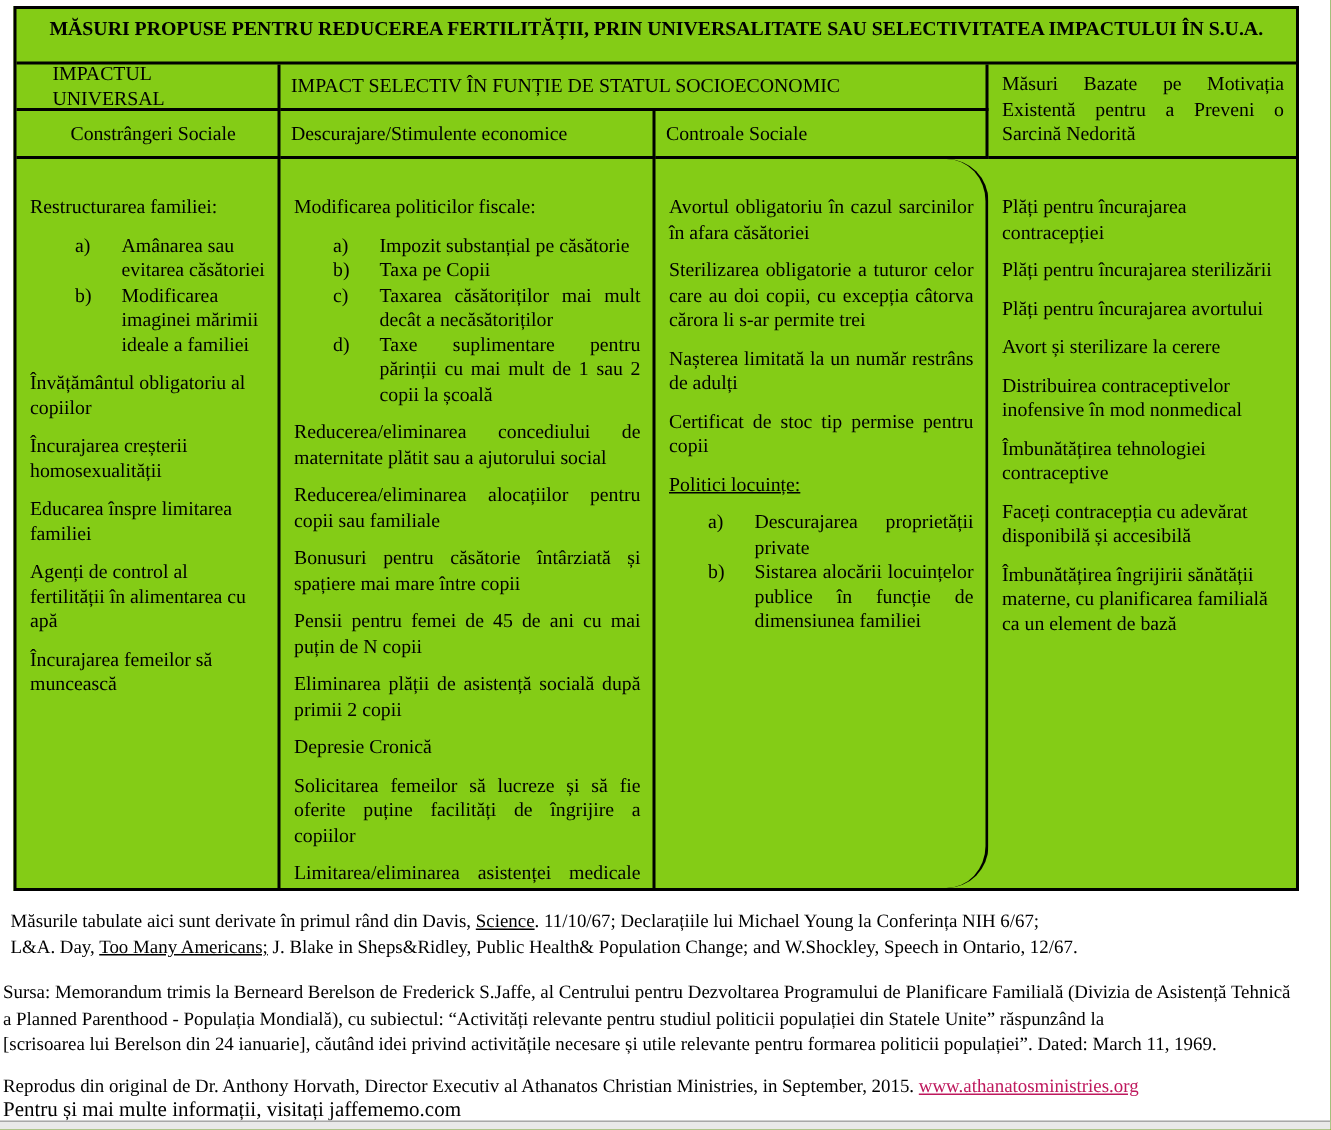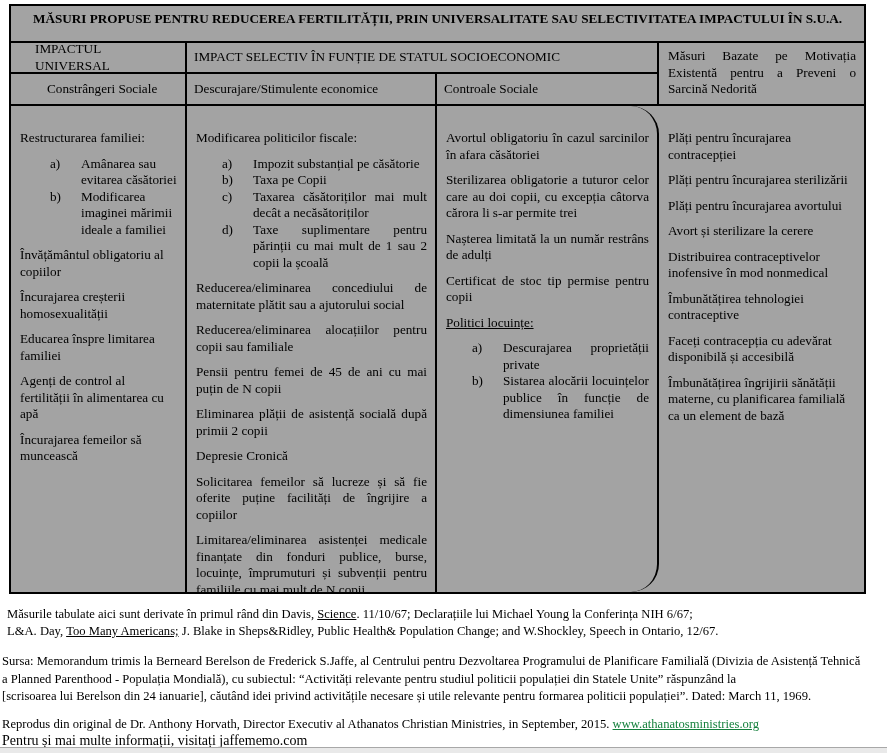--- a/index.html
+++ b/index.html
@@ -10,21 +10,21 @@
     font-family:"Liberation Serif","DejaVu Serif",serif;
     overflow:hidden;
   }
   
   .tbl{
     position:absolute; left:9px; top:4px; width:857px; height:590px;
     border:2px solid #000; box-sizing:border-box;
     display:grid;
     grid-template-columns:176px 250px 222px 1fr;
     grid-template-rows:37px 31px 32px 1fr;
-    background:#a3a3a3;
+    background:#84cc16;
   }
   .cell{box-sizing:border-box; overflow:hidden; font-size:13.2px; line-height:16.5px;}
   .bR{border-right:2px solid #000;}
   .bB{border-bottom:2px solid #000;}
   .title-cell{
     grid-column:1/5; grid-row:1;
     text-align:center; font-weight:bold; padding-top:5px;
     white-space:nowrap; font-size:13.2px;
   }
   .hdr{display:flex; align-items:center; padding:2px 7px;}
@@ -60,21 +60,21 @@
   }
   .src-line{white-space:nowrap; overflow:hidden;}
   .repro{
     position:absolute; left:2px; top:717px; width:885px;
     font-size:12.6px; white-space:nowrap; overflow:hidden;
   }
   .more{
     position:absolute; left:2px; top:733px; width:885px;
     font-size:14px; white-space:nowrap;
   }
-  .link{color:#15803d; text-decoration:underline; cursor:pointer;}
+  .link{color:#be185d; text-decoration:underline; cursor:pointer;}
   .edge{
     position:absolute; left:0; bottom:0; width:887px; height:6px;
     background:#e9e9e9; border-top:1px solid #a8a8a8; box-sizing:border-box;
   }
 </style>
 </head>
 <body>
 
 <div class="page">
 
@@ -122,20 +122,21 @@
             <span class="m">c)</span>
             <span class="tx">Taxarea căsătoriților mai mult decât a necăsătoriților</span>
           </div>
           <div class="li">
             <span class="m">d)</span>
             <span class="tx">Taxe suplimentare pentru părinții cu mai mult de 1 sau 2 copii la școală</span>
           </div>
         </div>
         <div class="para">Reducerea/eliminarea concediului de maternitate plătit sau a ajutorului social</div>
         <div class="para">Reducerea/eliminarea alocațiilor pentru copii sau familiale</div>
+        <div class="para">Bonusuri pentru căsătorie întârziată și spațiere mai mare între copii</div>
         <div class="para">Pensii pentru femei de 45 de ani cu mai puțin de N copii</div>
         <div class="para">Eliminarea plății de asistență socială după primii 2 copii</div>
         <div class="para">Depresie Cronică</div>
         <div class="para">Solicitarea femeilor să lucreze și să fie oferite puține facilități de îngrijire a copiilor</div>
         <div class="para">Limitarea/eliminarea asistenței medicale finanțate din fonduri publice, burse, locuințe, împrumuturi și subvenții pentru familiile cu mai mult de N copii</div>
       </div>
     <div class="cell body c3 bR">
         <div class="para">Avortul obligatoriu în cazul sarcinilor în afara căsătoriei</div>
         <div class="para">Sterilizarea obligatorie a tuturor celor care au doi copii, cu excepția câtorva cărora li s-ar permite trei</div>
         <div class="para">Nașterea limitată la un număr restrâns de adulți</div>

